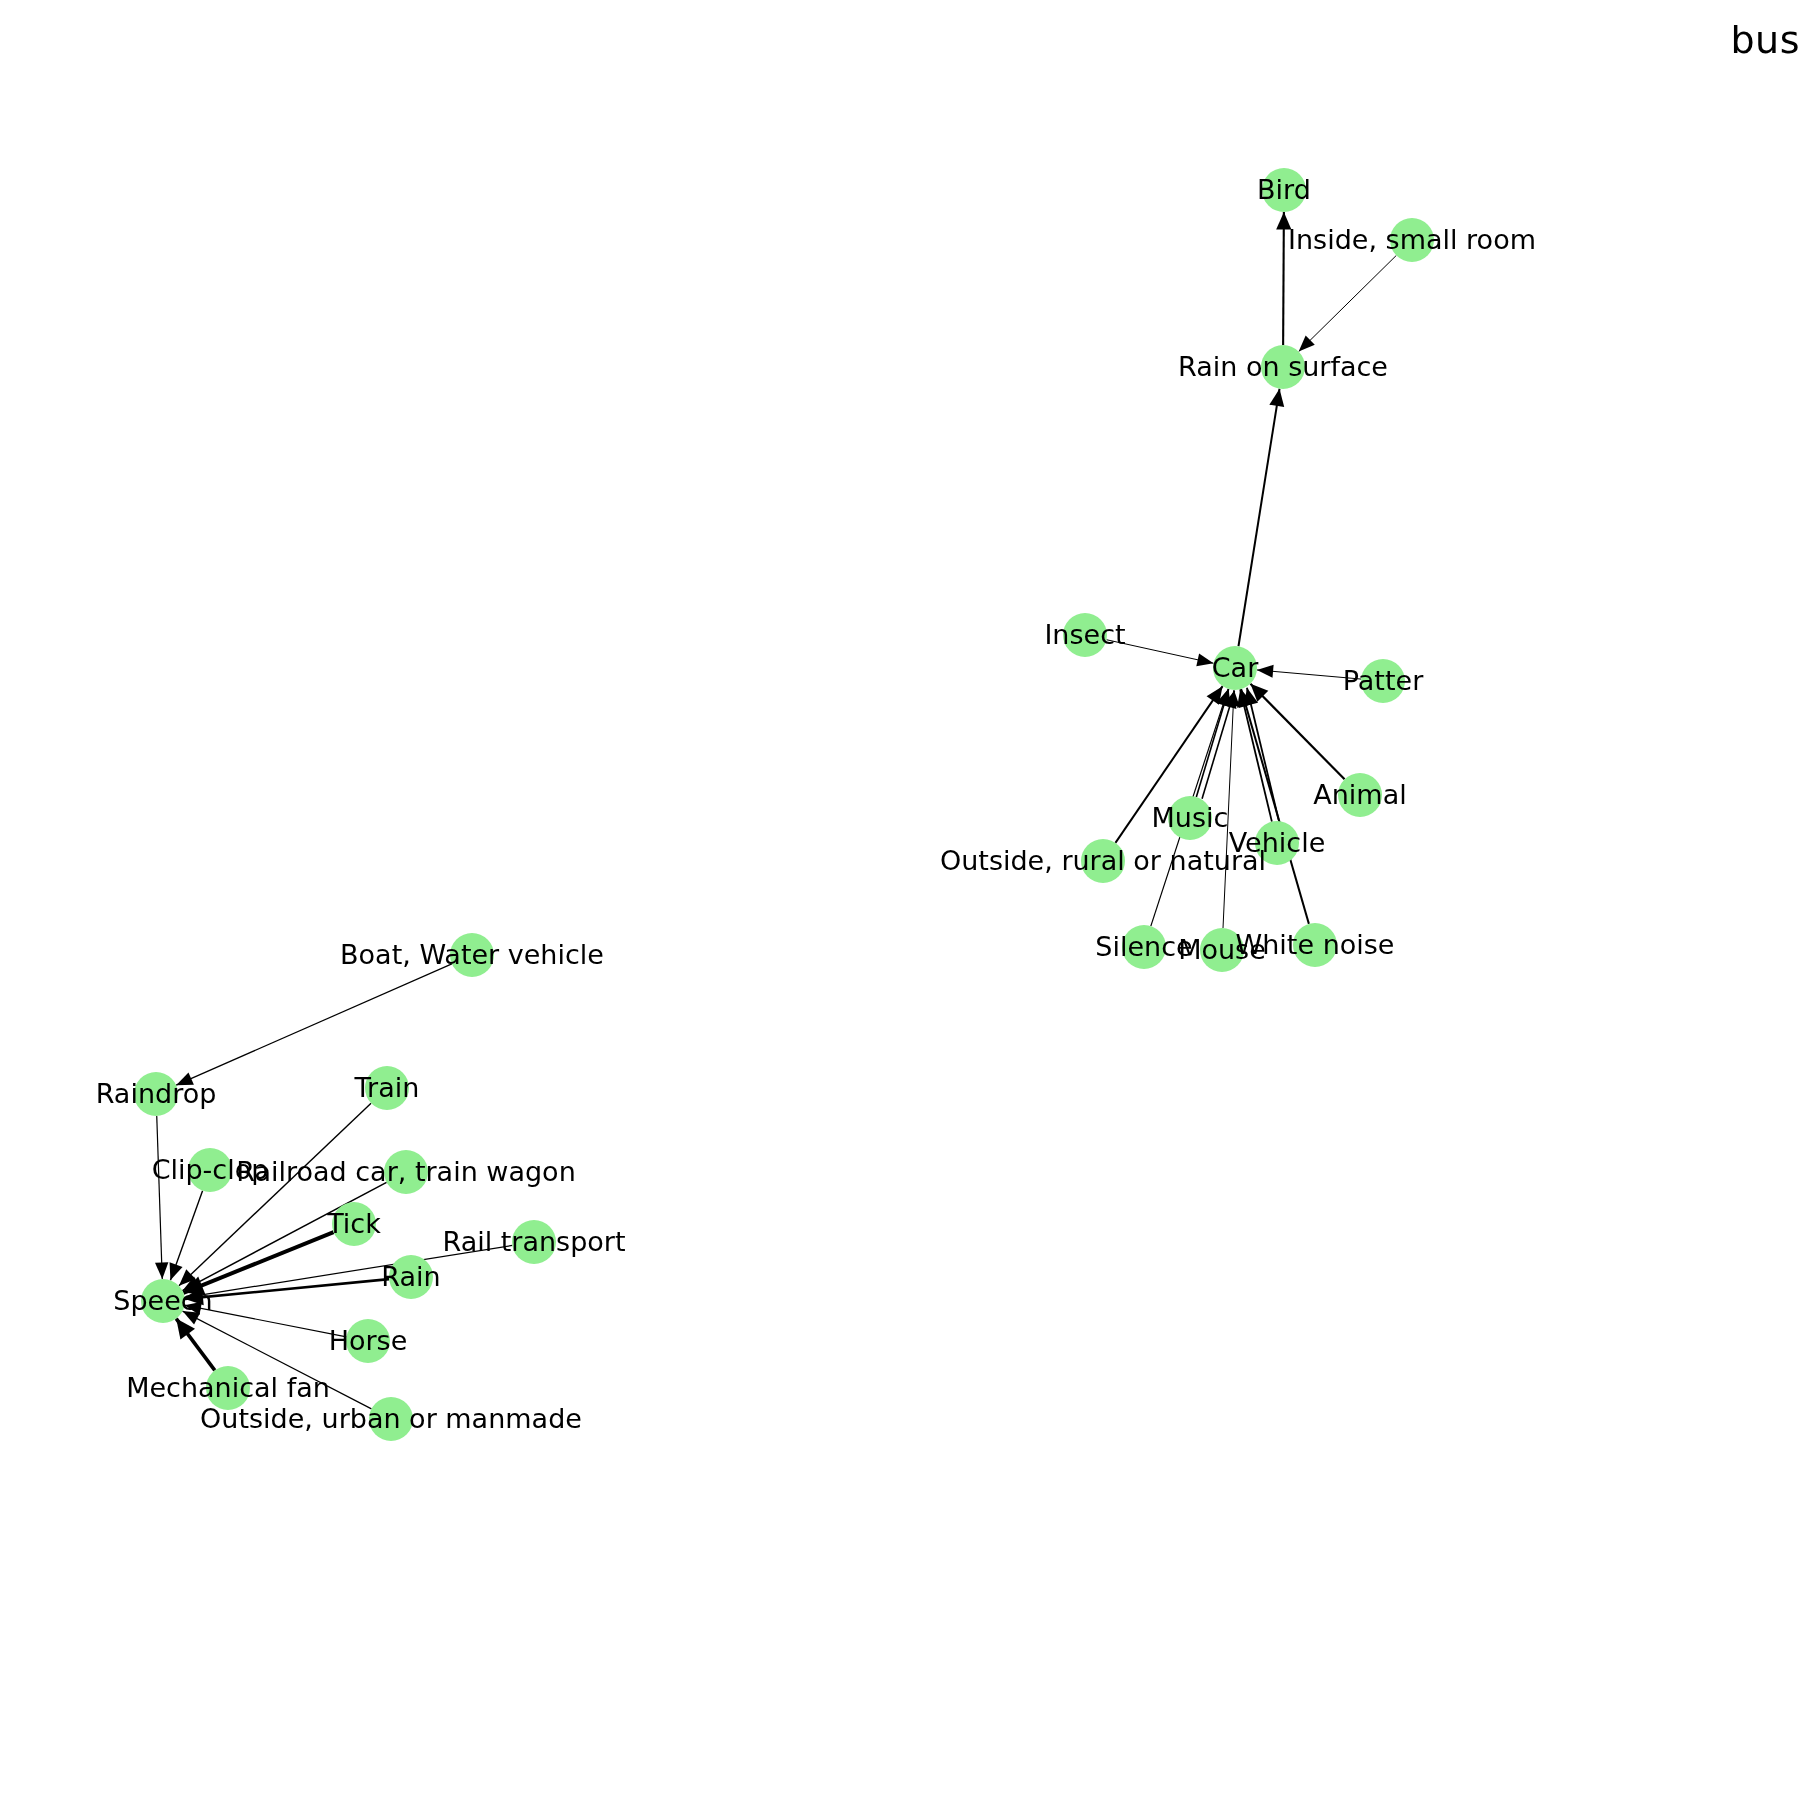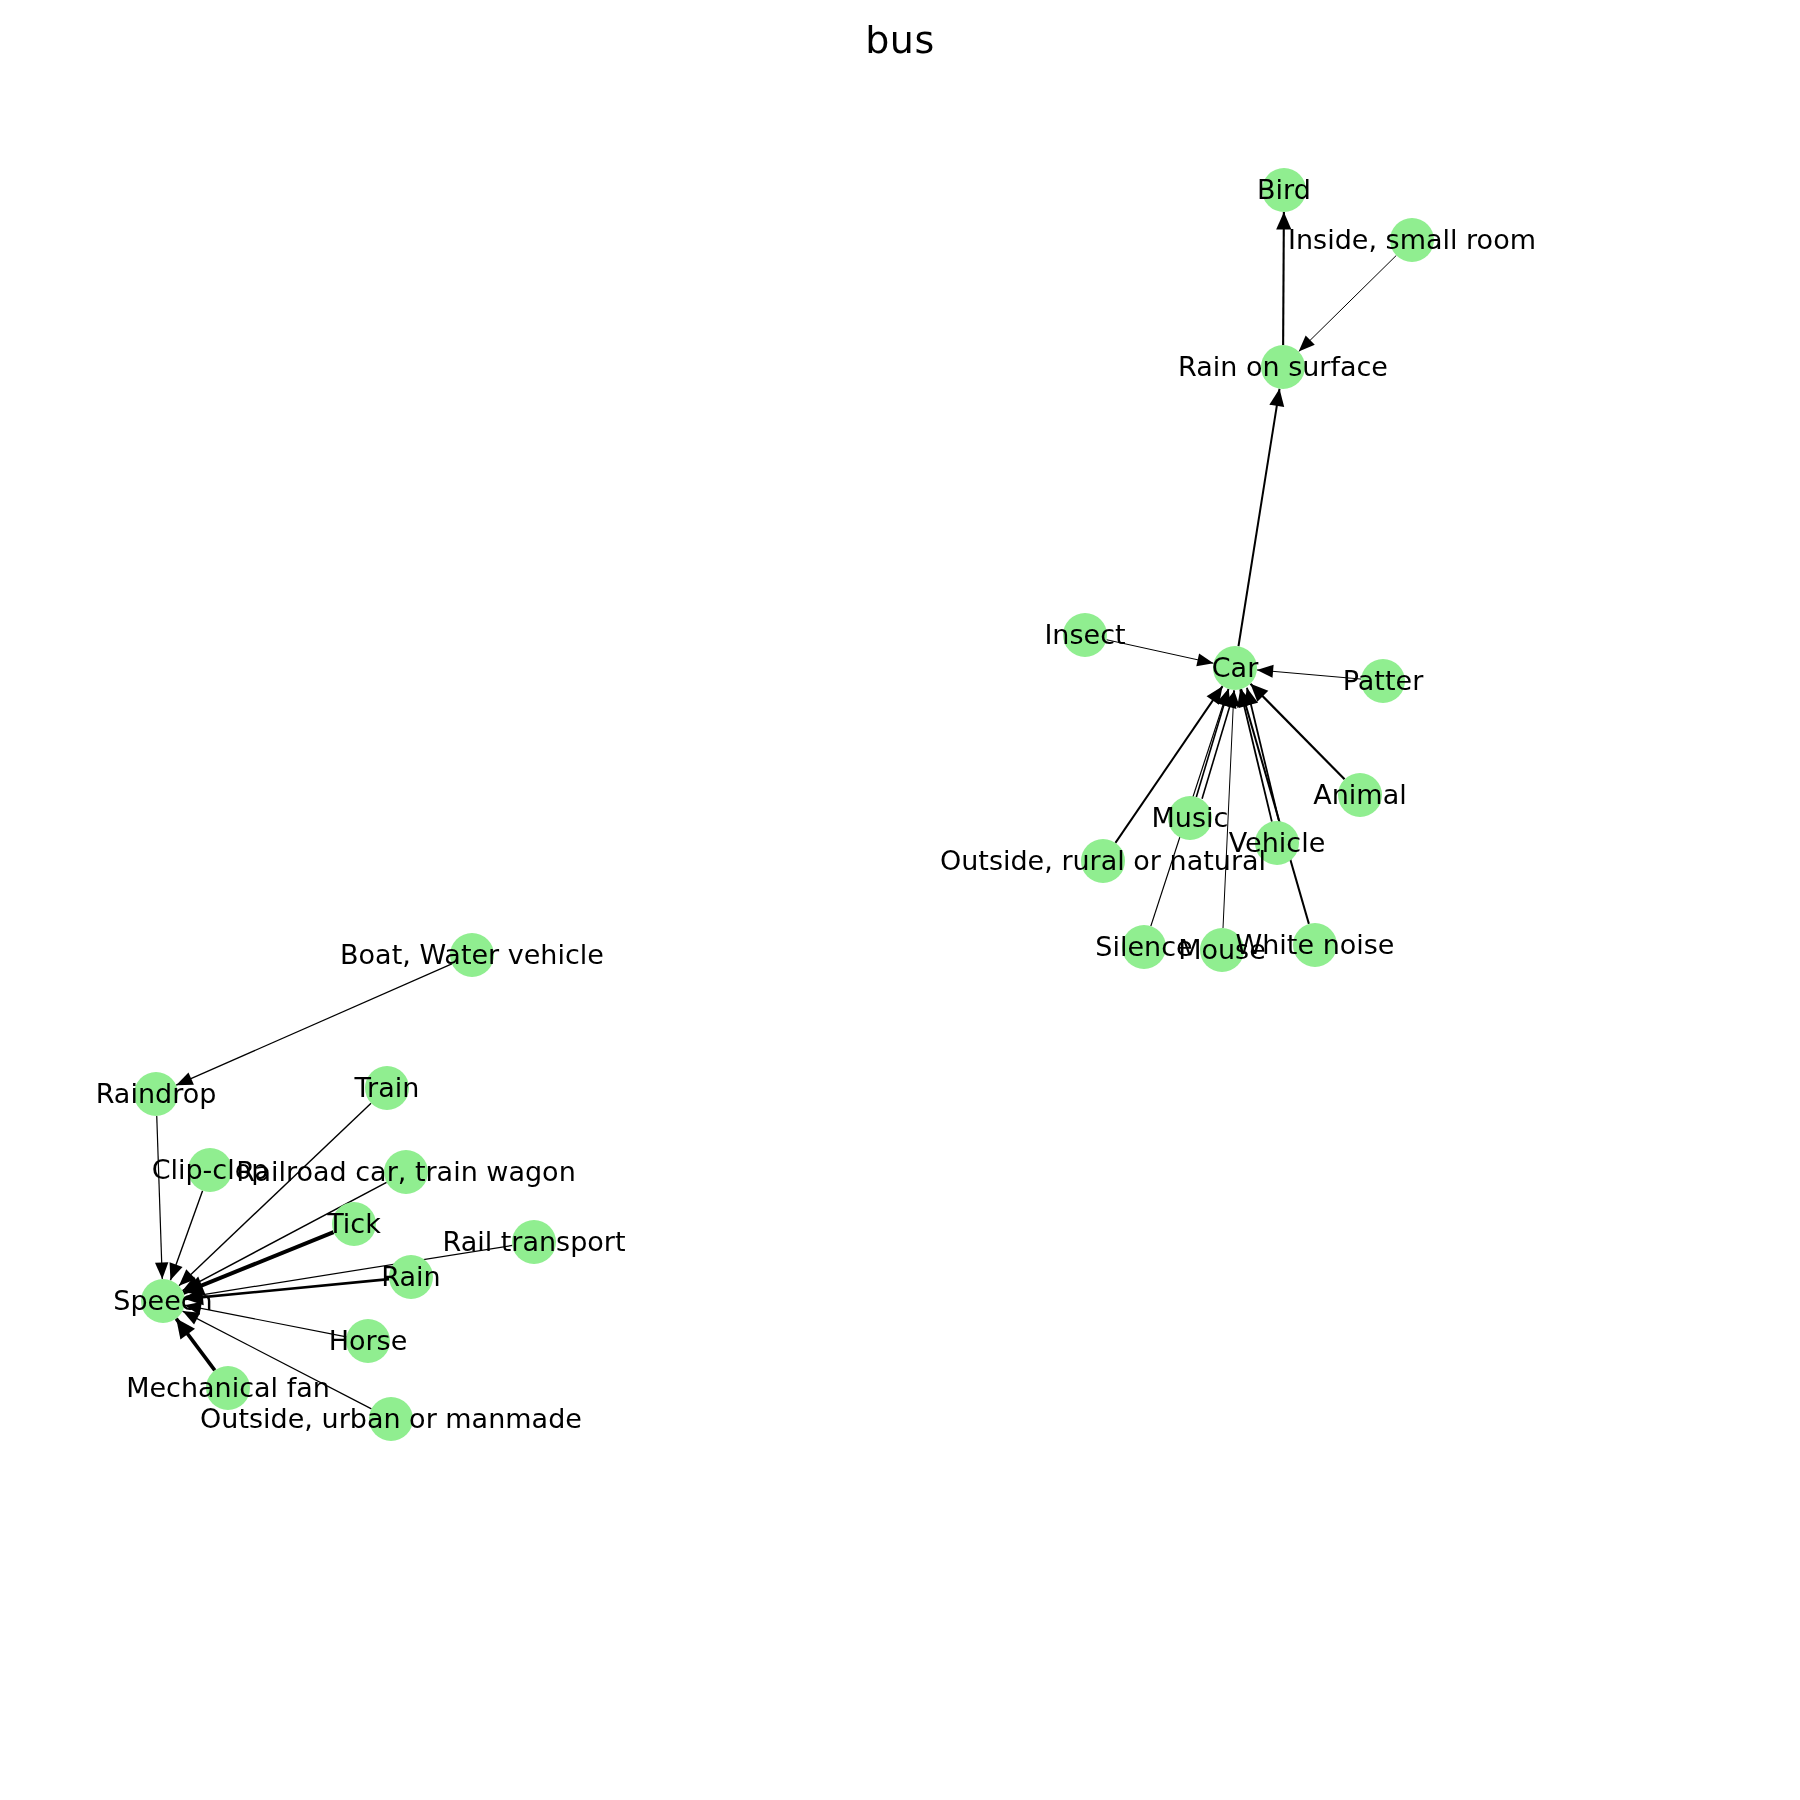--- a/index.html
+++ b/index.html
@@ -13,21 +13,21 @@
     height: 1800px;
     background: #ffffff;
     overflow: hidden;
     font-family: "DejaVu Sans", sans-serif;
   }
   #title {
     position: absolute;
     top: 18px;
     left: 0;
     width: 100%;
-    text-align: center;
+    text-align: right;
     font-size: 38px;
     color: #000000;
     font-family: "DejaVu Sans", sans-serif;
     font-weight: normal;
     letter-spacing: 0.5px;
   }
   #graph-svg {
     position: absolute;
     top: 0;
     left: 0;

